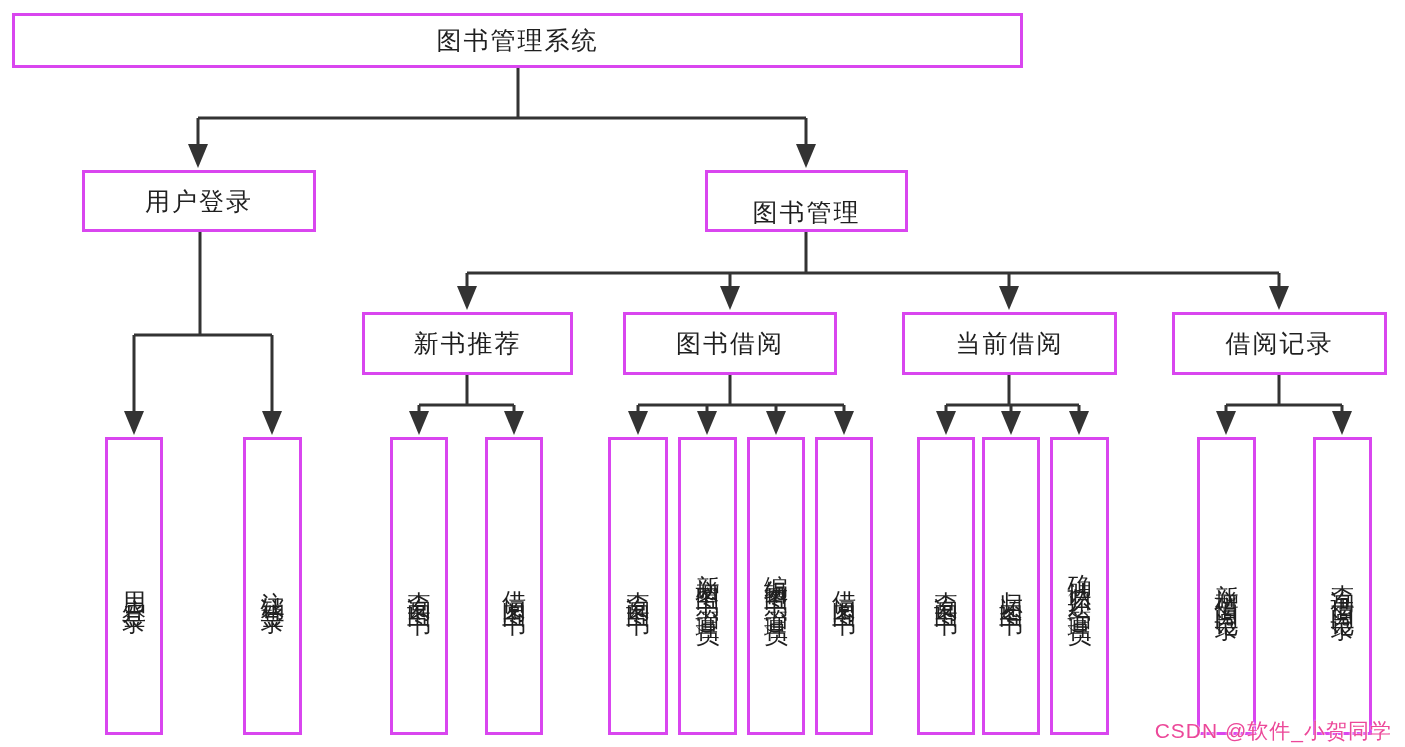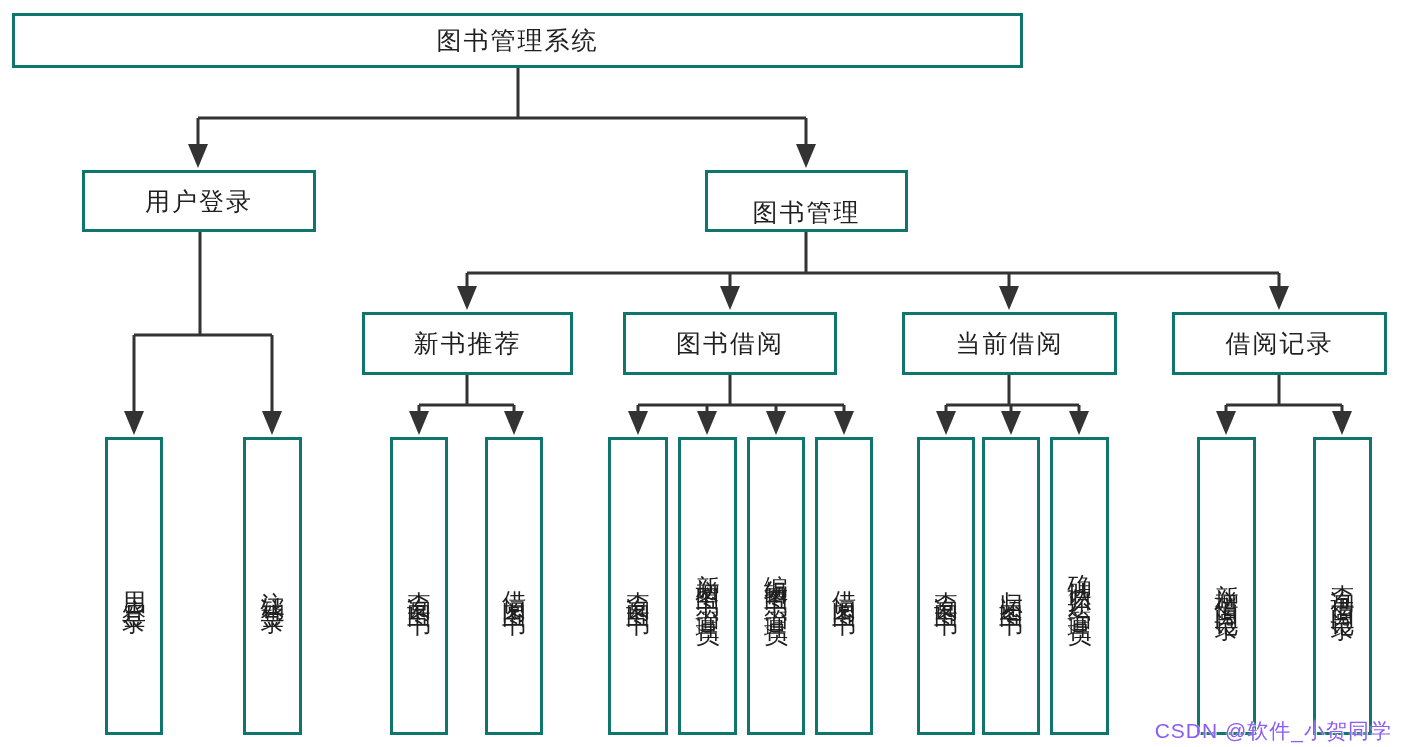--- a/index.html
+++ b/index.html
@@ -19,21 +19,21 @@
     position: absolute;
     left: 0;
     top: 0;
     width: 1405px;
     height: 747px;
     z-index: 1;
   }
   .box {
     position: absolute;
     box-sizing: border-box;
-    border: 3px solid #0f766e;
+    border: 3px solid #d946ef;
     background: #ffffff;
     display: flex;
     align-items: center;
     justify-content: center;
     z-index: 2;
   }
   .hbox span {
     font-size: 25px;
     letter-spacing: 2px;
     color: #1f1f1f;
@@ -68,21 +68,21 @@
   .lf-4b { left: 982px;  }
   .lf-4c { left: 1050px; width: 59px; }
   .lf-5a { left: 1197px; width: 59px; }
   .lf-5b { left: 1313px; width: 59px; }
   .watermark {
     position: absolute;
     right: 13px;
     bottom: 2px;
     font-size: 21px;
     letter-spacing: 1px;
-    color: #8b5cf6;
+    color: #ec4899;
     text-shadow: 0 0 2px rgba(255,255,255,0.95), 1px 1px 0 rgba(255,255,255,0.85);
     z-index: 3;
     white-space: nowrap;
   }
 </style>
 </head>
 <body>
 
 <div class="stage">
 

